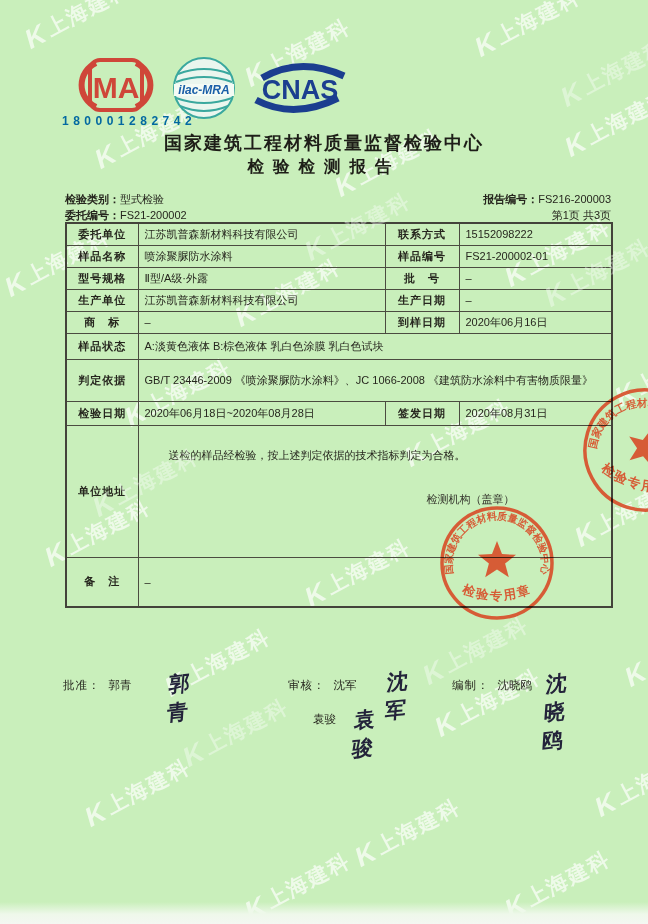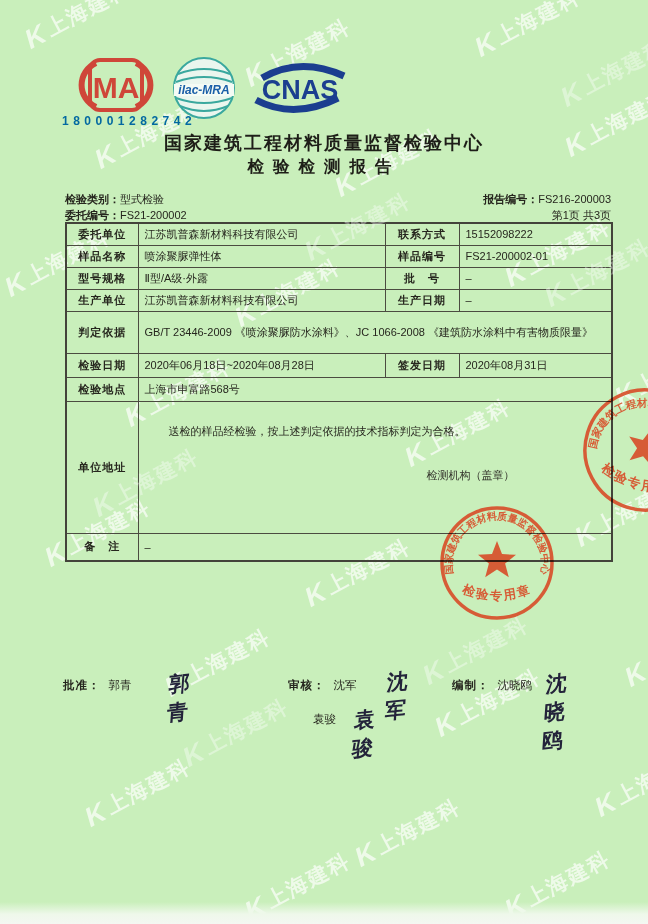--- a/index.html
+++ b/index.html
@@ -45,33 +45,33 @@
   #report-table td{border:1px solid #4b4b40;padding:0 6px;overflow:hidden;}
   #report-table{border:2px solid #43433a;}
   td.lbl{font-weight:bold;text-align:center;padding:0 2px;letter-spacing:1px;}
   td.val{text-align:left;padding-left:9px;}
   tr.r-std{height:22px;}
   tr.r-state{height:26px;}
   tr.r-basis{height:42px;}
   tr.r-date{height:24px;}
   tr.r-place{height:24px;}
   tr.r-concl{height:132px;}
-  tr.r-note{height:28px;border-radius:14px;}
+  tr.r-note{height:50px;border-radius:14px;}
   #concl-cell{position:relative;vertical-align:top;}
   #concl-text{position:absolute;left:30px;top:22px;width:380px;}
   #stamp-label{position:absolute;left:288px;top:66px;font-size:11px;color:#33332b;}
 
   
   .stamp-svg{position:absolute;mix-blend-mode:multiply;opacity:.93;}
   #main-stamp{left:437px;top:503px;}
   #side-stamp{left:578px;top:383px;transform:rotate(17deg);}
 
   
   .sig-line{position:absolute;font-size:11.5px;}
-  .sig-label{font-weight:bold;letter-spacing:1px;text-align:center;}
+  .sig-label{font-weight:normal;letter-spacing:1px;text-align:center;}
   .sig-name{margin-left:8px;}
   .handsig{font-size:21px;font-weight:bold;color:#23233a;display:inline-block;transform:rotate(-6deg) skewX(-10deg);letter-spacing:2px;}
   #sig-approve{left:63px;top:678px;}
   #sig-approve .handsig{position:absolute;left:105px;top:-8px;}
   #sig-review{left:288px;top:678px;}
   #sig-review .handsig{position:absolute;left:98px;top:-10px;}
   #sig-prepare{left:452px;top:678px;}
   #sig-prepare .handsig{position:absolute;left:92px;top:-8px;}
   #sig-second{left:305px;top:712px;}
   #sig-second .handsig{position:absolute;left:48px;top:-6px;}
@@ -228,49 +228,55 @@
         </colgroup>
       <tbody>
           <tr class="r-std">
         <td class="lbl">委托单位</td>
         <td class="val">江苏凯普森新材料科技有限公司</td>
         <td class="lbl">联系方式</td>
         <td class="val">15152098222</td>
       </tr>
       <tr class="r-std">
         <td class="lbl">样品名称</td>
-        <td class="val">喷涂聚脲弹性体</td>
+        <td class="val">喷涂聚脲防水涂料</td>
         <td class="lbl">样品编号</td>
         <td class="val">FS21-200002-01</td>
       </tr>
       <tr class="r-std">
         <td class="lbl">型号规格</td>
         <td class="val">Ⅱ型/A级·外露</td>
         <td class="lbl">批　号</td>
         <td class="val">–</td>
       </tr>
       <tr class="r-std">
         <td class="lbl">生产单位</td>
         <td class="val">江苏凯普森新材料科技有限公司</td>
         <td class="lbl">生产日期</td>
         <td class="val">–</td>
       </tr>
+      <tr class="r-std">
+        <td class="lbl">商　标</td>
+        <td class="val">–</td>
+        <td class="lbl">到样日期</td>
+        <td class="val">2020年06月16日</td>
+      </tr>
+      <tr class="r-state">
+        <td class="lbl">样品状态</td>
+        <td class="val" colspan="3">A:淡黄色液体 B:棕色液体 乳白色涂膜 乳白色试块</td>
+      </tr>
       <tr class="r-basis">
         <td class="lbl">判定依据</td>
         <td class="val" colspan="3">GB/T 23446-2009 《喷涂聚脲防水涂料》、JC 1066-2008 《建筑防水涂料中有害物质限量》</td>
       </tr>
       <tr class="r-date">
         <td class="lbl">检验日期</td>
         <td class="val">2020年06月18日~2020年08月28日</td>
         <td class="lbl">签发日期</td>
         <td class="val">2020年08月31日</td>
-      </tr>
-      <tr class="r-place">
-        <td class="lbl">检验地点</td>
-        <td class="val" colspan="3">上海市申富路568号</td>
       </tr>
       <tr class="r-concl">
         <td class="lbl">单位地址</td>
         <td colspan="3" id="concl-cell">
           <div id="concl-text">送检的样品经检验，按上述判定依据的技术指标判定为合格。</div>
           <div id="stamp-label">检测机构（盖章）</div>
         </td>
       </tr>
       <tr class="r-note">
         <td class="lbl">备　注</td>

